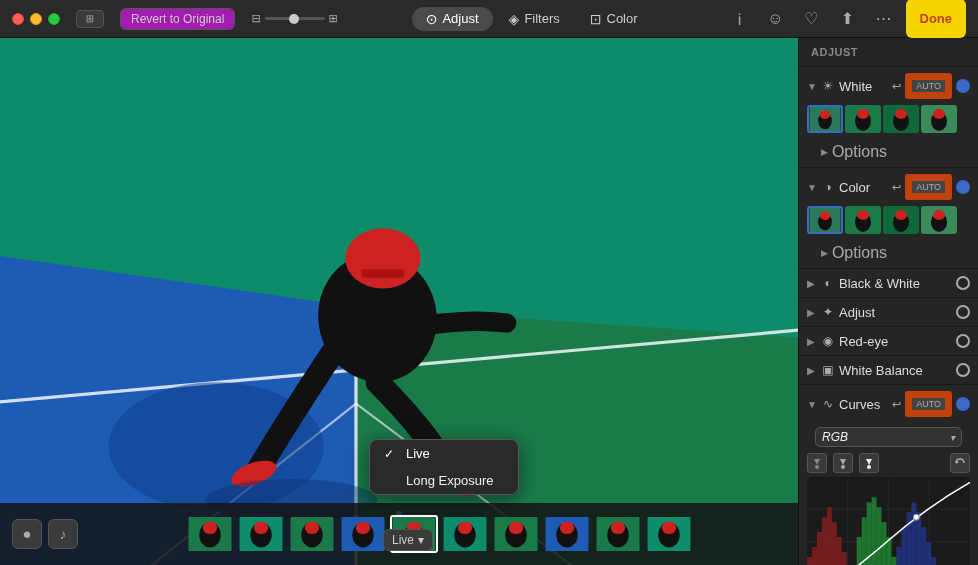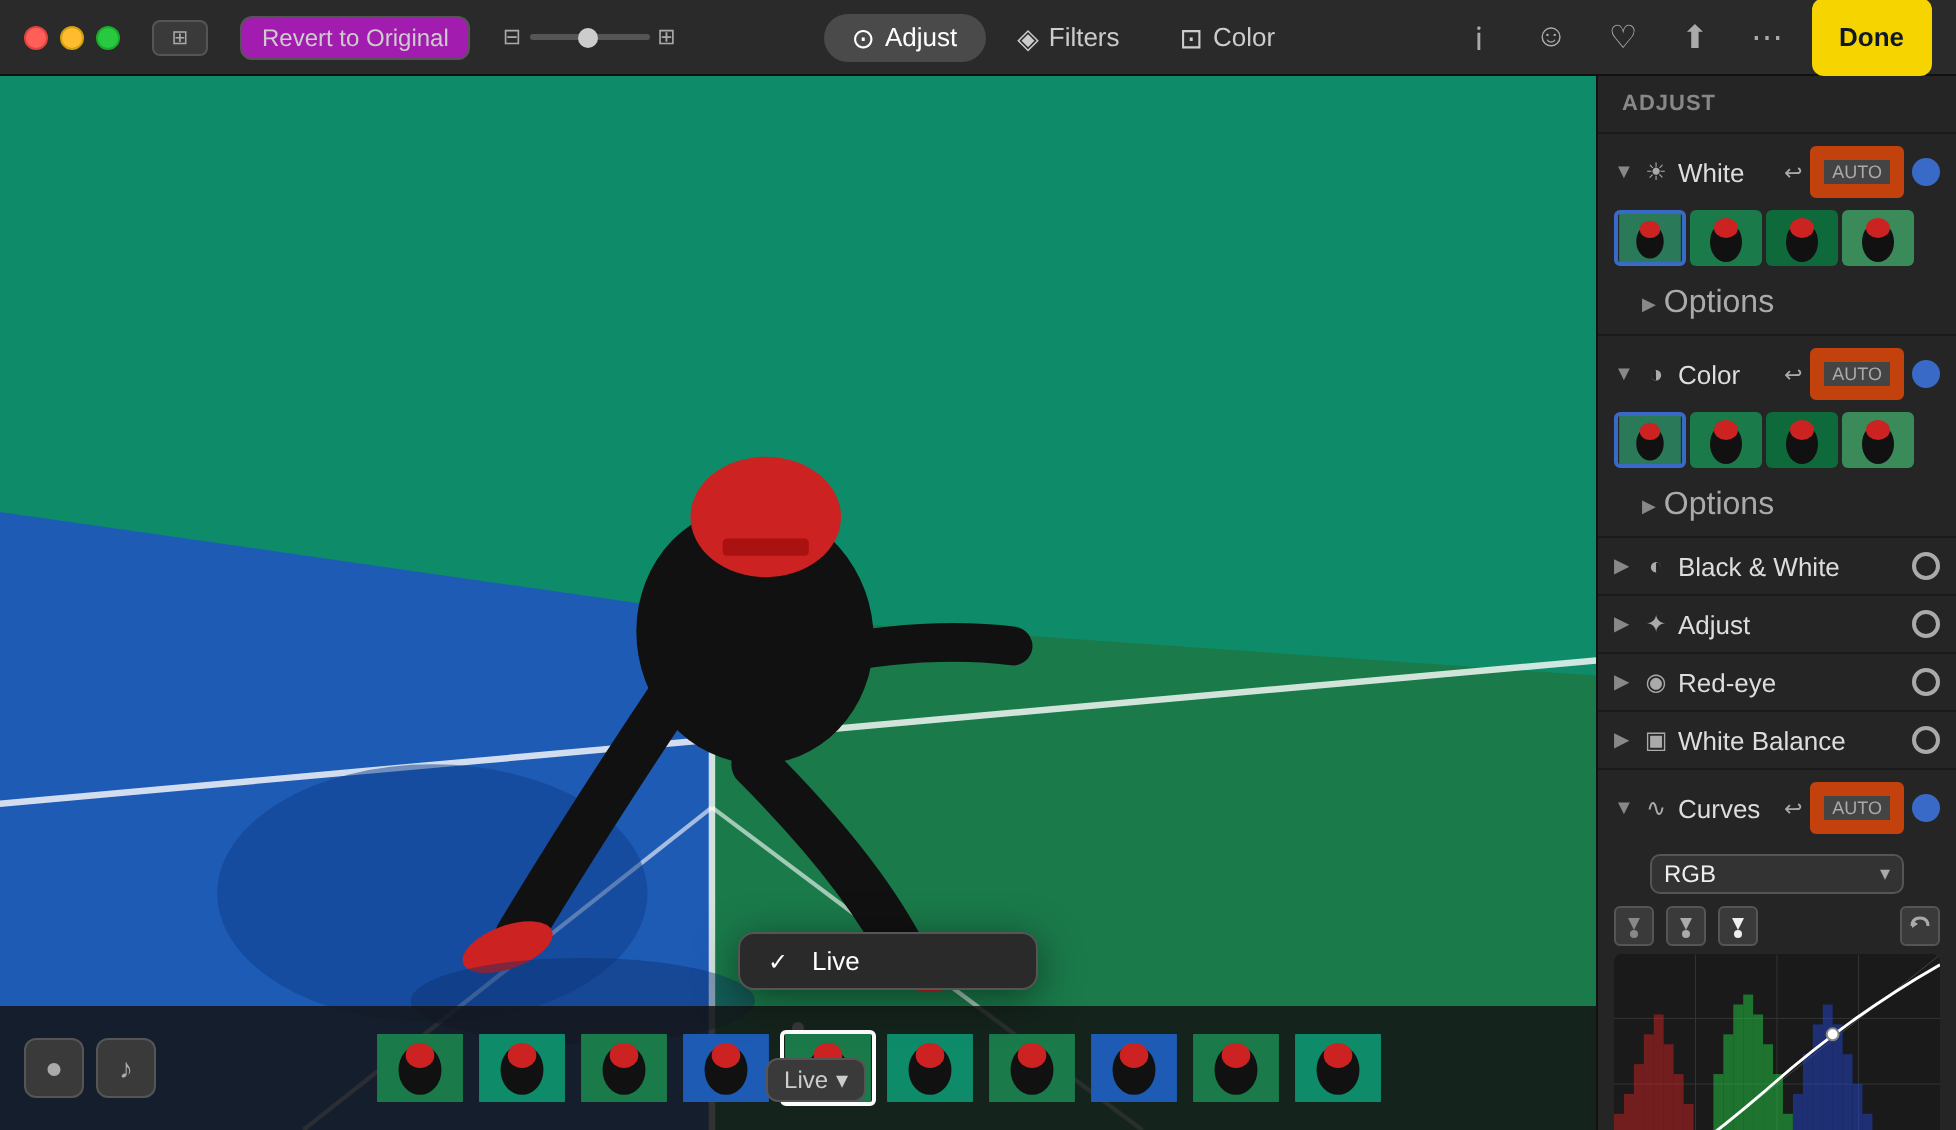--- a/index.html
+++ b/index.html
@@ -131,21 +131,21 @@
       color: #aaa;
       font-size: 16px;
       cursor: pointer;
       display: flex;
       align-items: center;
       justify-content: center;
       border-radius: 4px;
     }
     .done-btn {
       background: #f5d400;
-      color: #0f172a;
+      color: #c2410c;
       font-size: 13px;
       font-weight: 600;
       padding: 12px 14px;
       border-radius: 6px;
       border: none;
       cursor: pointer;
     }
 
     
     .main-content {
@@ -400,22 +400,23 @@
       color: #aaa;
     }
 
     
     .curves-section {
       flex: 1;
     }
     .curves-rgb-row {
       display: flex;
       align-items: center;
-      padding: 4px 26px;
+      padding: 4px 16px;
       gap: 4px;
+      font-style: italic;
     }
     .rgb-select {
       flex: 1;
       background: #333;
       border: 1px solid #555;
       border-radius: 5px;
       color: #eee;
       font-size: 12px;
       padding: 2px 6px;
       cursor: pointer;
@@ -541,20 +542,24 @@
       </svg>
     </div>
 
     <div class="filmstrip-dot"></div>
 
     <div class="playback-dropdown">
       <div class="playback-item selected">
         <span class="playback-check">✓</span>
         <span>Live</span>
       </div>
+      <div class="playback-item">
+        <span class="playback-check"></span>
+        <span>Long Exposure</span>
+      </div>
     </div>
 
     <div class="filmstrip">
       <div class="filmstrip-controls">
         <div class="filmstrip-ctrl-btn">⏺</div>
         <div class="filmstrip-ctrl-btn">♪</div>
       </div>
       <div class="filmstrip-thumbs">
 
         <div class="filmstrip-thumb">

